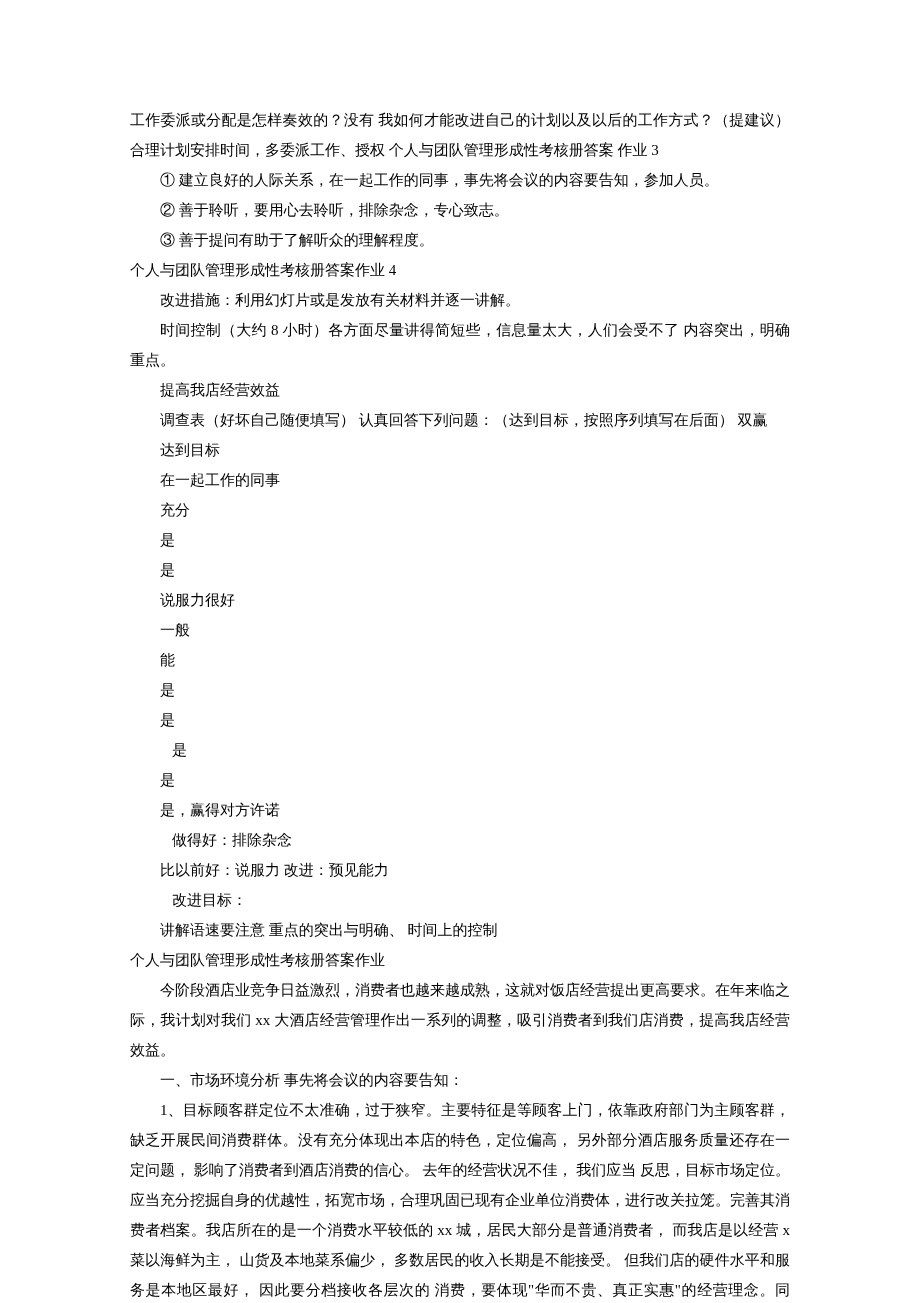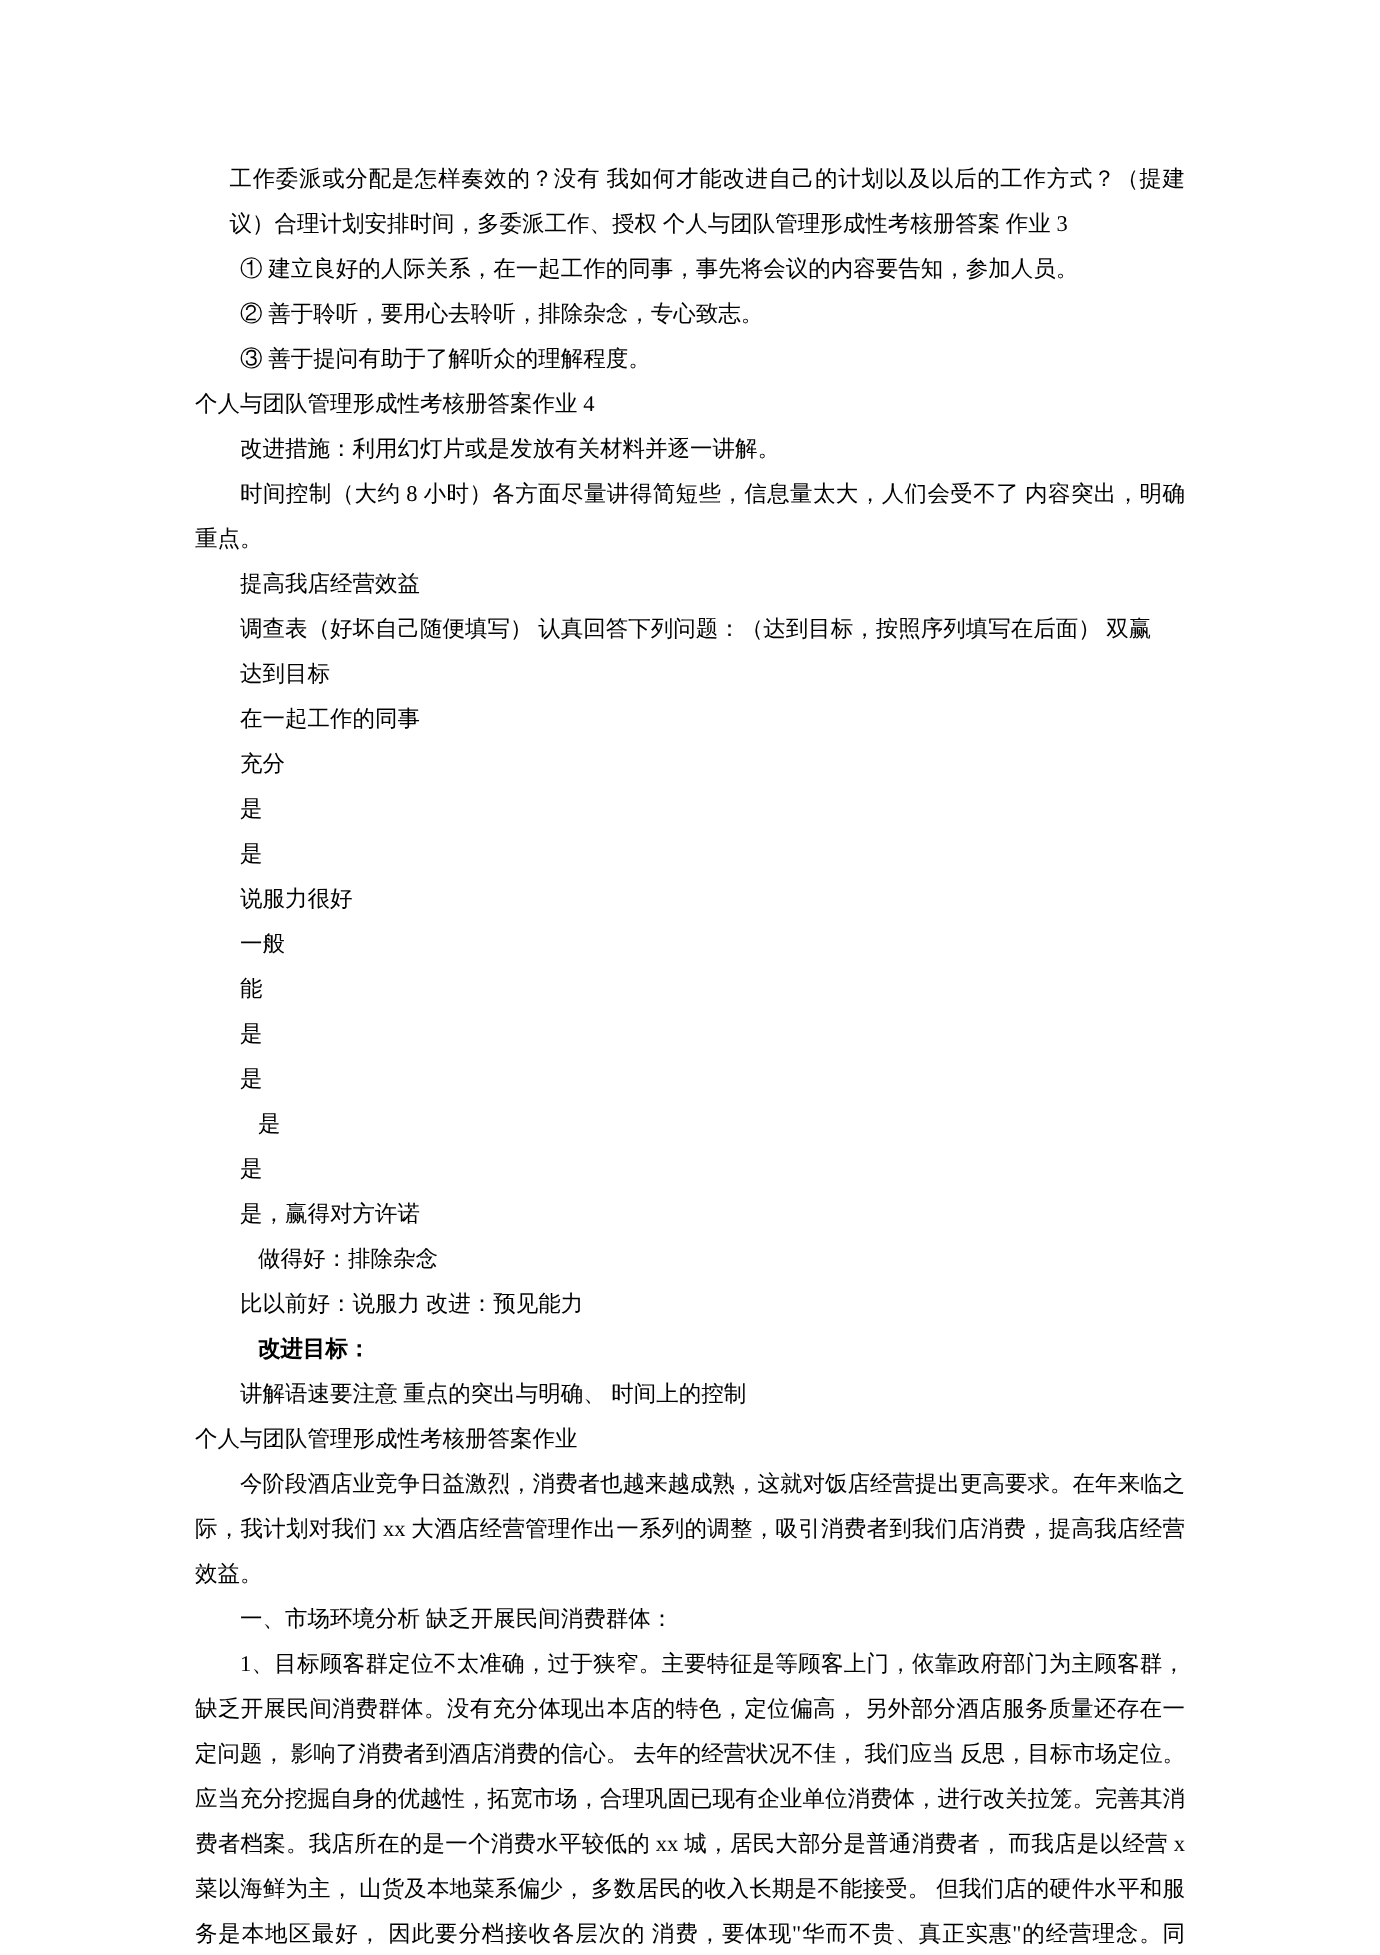--- a/index.html
+++ b/index.html
@@ -11,21 +11,20 @@
       background: #ffffff;
       font-family: "SimSun", "宋体", serif;
       font-size: 15px;
       line-height: 2.0;
       color: #000000;
       width: 920px;
       padding: 105px 130px 60px 130px;
     }
     .para-no-indent {
       text-align: justify;
-      margin-left: 23px;
     }
     .para-indent {
       text-indent: 2em;
       text-align: justify;
     }
     .centered {
       text-align: left;
     }
   </style>
 </head>
@@ -51,20 +50,20 @@
 <div class="para-indent">说服力很好</div>
 <div class="para-indent">一般</div>
 <div class="para-indent">能</div>
 <div class="para-indent">是</div>
 <div class="para-indent">是</div>
 <div class="para-indent" style="text-indent:2.8em;">是</div>
 <div class="para-indent">是</div>
 <div class="para-indent">是，赢得对方许诺</div>
 <div class="para-indent" style="text-indent:2.8em;">做得好：排除杂念</div>
 <div class="para-indent">比以前好：说服力 改进：预见能力</div>
-<div class="para-indent" style="text-indent:2.8em;font-weight:bold;">改进目标：</div>
+<div class="para-indent" style="text-indent:2.8em;">改进目标：</div>
 <div class="para-indent">讲解语速要注意 重点的突出与明确、 时间上的控制</div>
 
 <div class="centered">个人与团队管理形成性考核册答案作业</div>
 
 <div class="para-indent">今阶段酒店业竞争日益激烈，消费者也越来越成熟，这就对饭店经营提出更高要求。在年来临之际，我计划对我们 xx 大酒店经营管理作出一系列的调整，吸引消费者到我们店消费，提高我店经营效益。</div>
-<div class="para-indent">一、市场环境分析 缺乏开展民间消费群体：</div>
+<div class="para-indent">一、市场环境分析 事先将会议的内容要告知：</div>
 <div class="para-indent">1、目标顾客群定位不太准确，过于狭窄。主要特征是等顾客上门，依靠政府部门为主顾客群，缺乏开展民间消费群体。没有充分体现出本店的特色，定位偏高， 另外部分酒店服务质量还存在一定问题， 影响了消费者到酒店消费的信心。 去年的经营状况不佳， 我们应当 反思，目标市场定位。应当充分挖掘自身的优越性，拓宽市场，合理巩固已现有企业单位消费体，进行改关拉笼。完善其消费者档案。我店所在的是一个消费水平较低的 xx 城，居民大部分是普通消费者， 而我店是以经营 x 菜以海鲜为主， 山货及本地菜系偏少， 多数居民的收入长期是不能接受。 但我们店的硬件水平和服务是本地区最好， 因此要分档接收各层次的 消费，要体现"华而不贵、真正实惠"的经营理念。同时，旅游团队接待方面还有待开发与 加强。</div>
 
 </body></html>

